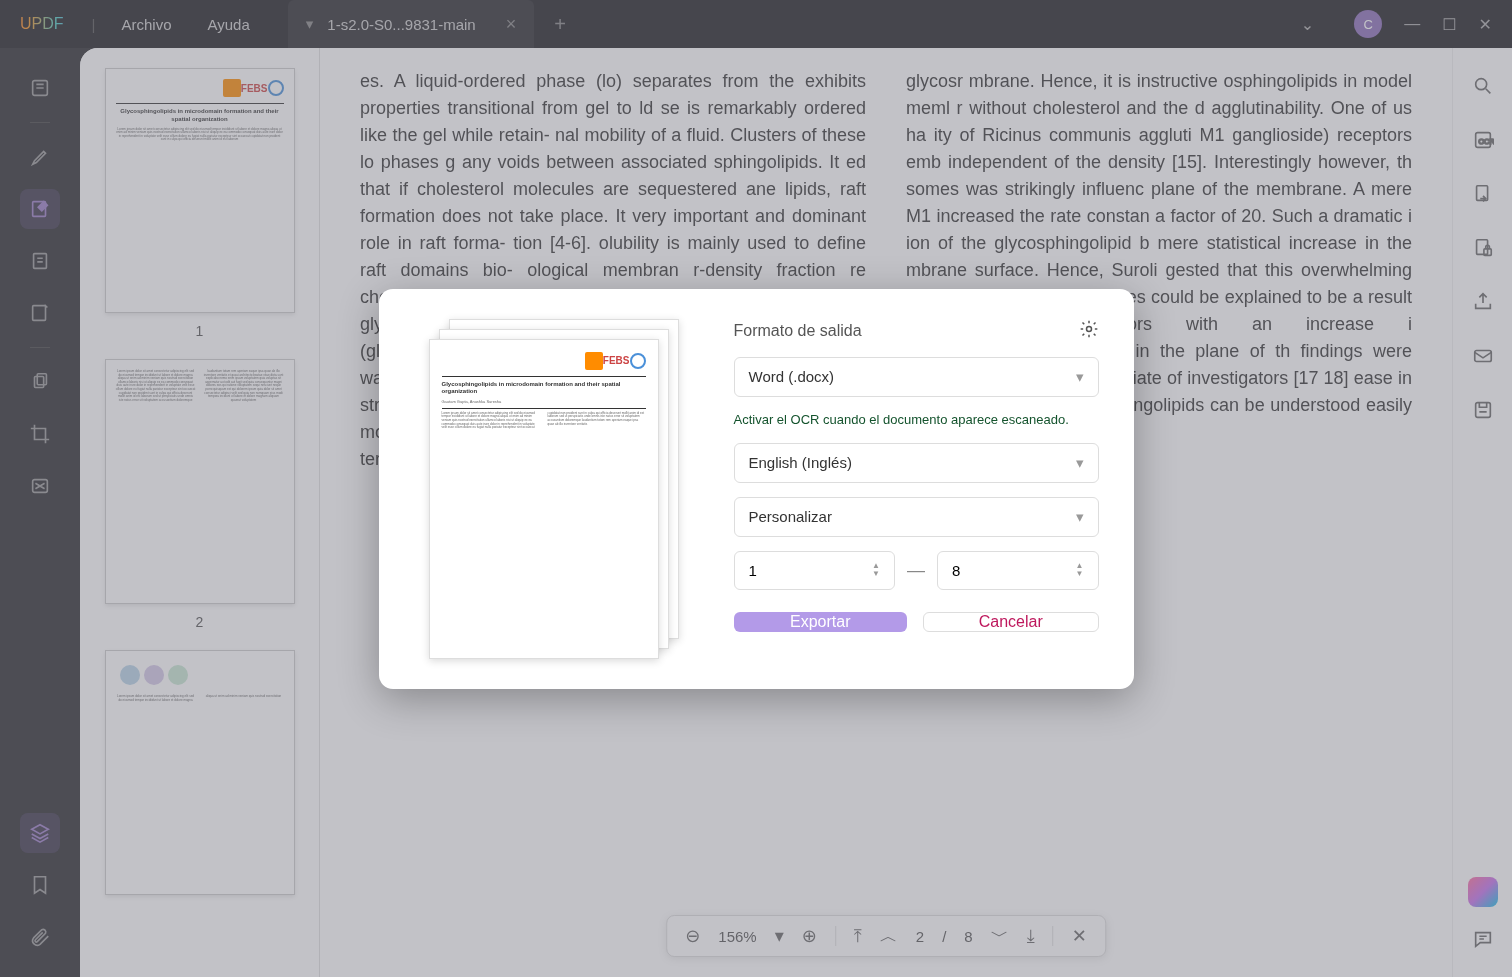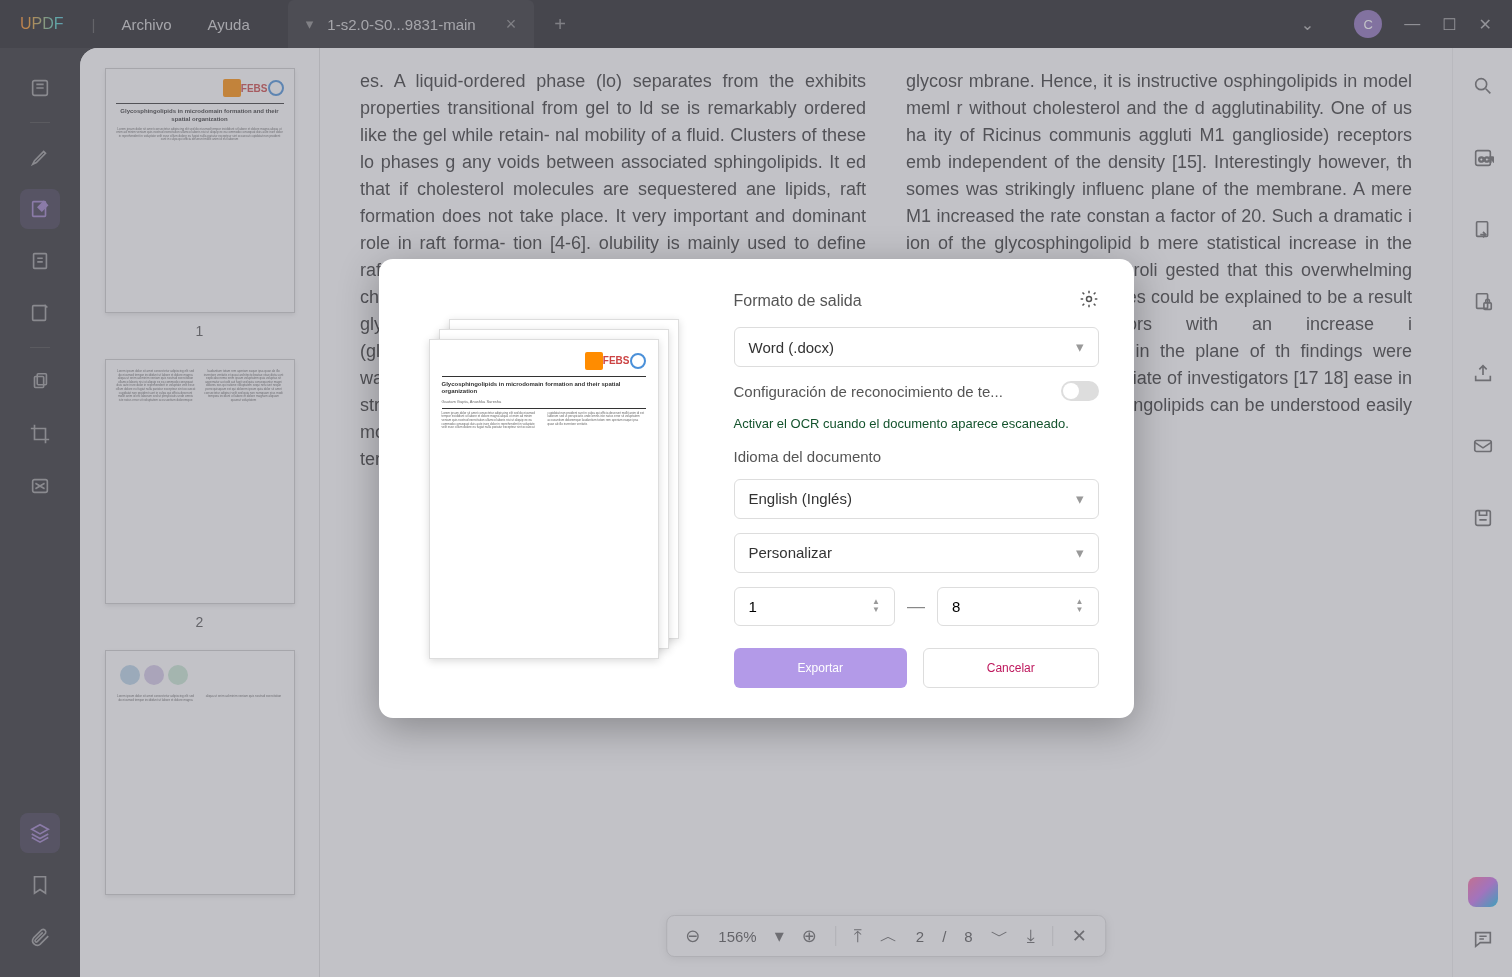--- a/index.html
+++ b/index.html
@@ -26,21 +26,21 @@
 .doc-area{flex:1;background:#f5f5f5;border-radius:18px 0 0 0;display:flex;position:relative;overflow:hidden}
 .thumbs{width:240px;background:#fff;border-right:1px solid #e0e0e0;padding:20px;overflow-y:auto}
 .thumb{margin-bottom:20px;text-align:center}
 .thumb-page{width:190px;height:245px;background:#fff;border:1px solid #ccc;margin:0 auto 10px;box-shadow:0 2px 4px rgba(0,0,0,0.1);padding:10px;font-size:4px;line-height:1.3;color:#333;overflow:hidden;position:relative}
 .thumb-num{font-size:14px;color:#555}
 .content{flex:1;background:#fff;padding:20px 40px;overflow:hidden;position:relative}
 .content-tabs{display:flex;gap:60px;justify-content:center;padding:10px 0 20px;color:#666;font-size:15px}
 .ctab{display:flex;align-items:center;gap:10px;cursor:pointer}
 .ctab svg{width:22px;height:22px}
 .page-text{font-size:18px;line-height:1.5;color:#333;text-align:justify;columns:2;column-gap:40px}
-.right-tools{width:60px;background:#fff;display:flex;flex-direction:column;align-items:center;padding-top:20px;gap:36px;border-left:1px solid #eee}
+.right-tools{width:60px;background:#fff;display:flex;flex-direction:column;align-items:center;padding-top:20px;gap:18px;border-left:1px solid #eee}
 .right-tools .rt{width:36px;height:36px;display:flex;align-items:center;justify-content:center;color:#666;cursor:pointer}
 .right-tools .rt svg{width:22px;height:22px}
 .right-bottom{margin-top:auto;padding-bottom:20px;display:flex;flex-direction:column;align-items:center;gap:14px}
 .ai-badge{width:30px;height:30px;border-radius:8px;background:linear-gradient(135deg,#ff6b9d,#c471ed,#12c2e9)}
 .overlay{position:absolute;inset:0;background:rgba(120,120,130,0.45);display:flex;align-items:center;justify-content:center}
 .modal{width:755px;background:#fff;border-radius:14px;padding:30px 35px;display:flex;gap:40px;box-shadow:0 10px 40px rgba(0,0,0,0.3)}
 .modal-preview{width:280px;display:flex;align-items:center;justify-content:center}
 .preview-stack{position:relative;width:250px;height:340px}
 .preview-page{position:absolute;width:230px;height:320px;background:#fff;border:1px solid #ddd;box-shadow:0 2px 8px rgba(0,0,0,0.15);padding:12px;font-size:5px;line-height:1.3;color:#333;overflow:hidden}
 .preview-page:nth-child(1){top:0;left:20px}
@@ -55,21 +55,21 @@
 .ocr-row{display:flex;justify-content:space-between;align-items:center;font-size:15px;color:#555}
 .toggle{width:38px;height:20px;background:#ddd;border-radius:10px;position:relative}
 .toggle::after{content:"";position:absolute;width:16px;height:16px;background:#fff;border-radius:50%;top:2px;left:2px}
 .ocr-hint{font-size:13px;color:#14532d;line-height:1.4}
 .label{font-size:15px;color:#555}
 .range-row{display:flex;align-items:center;gap:12px}
 .num-input{flex:1;border:1px solid #ddd;border-radius:6px;padding:10px 14px;font-size:15px;display:flex;justify-content:space-between;align-items:center}
 .spinners{display:flex;flex-direction:column;font-size:8px;color:#999;line-height:1}
 .dash{color:#888;font-size:18px}
 .btn-row{display:flex;gap:16px;margin-top:8px}
-.btn{flex:1;padding:12px;border-radius:6px;font-size:12px;text-align:center;cursor:pointer;border:none}
+.btn{flex:1;border-radius:6px;font-size:16px;text-align:center;cursor:pointer;border:none}
 .btn-primary{background:#b39ae8;color:#fff}
 .btn-secondary{background:#fff;border:1px solid #ddd;color:#be185d}
 .zoombar{position:absolute;bottom:20px;left:50%;transform:translateX(-50%);background:#fff;border:1px solid #ddd;border-radius:8px;padding:8px 18px;display:flex;align-items:center;gap:18px;box-shadow:0 2px 8px rgba(0,0,0,0.1);font-size:15px;color:#555}
 .zoombar .zbtn{cursor:pointer;font-size:18px;color:#666}
 .zoombar .zdiv{width:1px;height:20px;background:#ddd}
 .fake-header{display:flex;justify-content:flex-end;align-items:center;margin-bottom:6px}
 .fake-logo{width:18px;height:18px;background:#ff8c00;border-radius:2px}
 .febs{font-weight:bold;font-size:10px;color:#c44}
 .fake-circle{width:16px;height:16px;border:2px solid #4a90d9;border-radius:50%}
 .fake-title{font-size:6px;font-weight:bold;margin:4px 0}
@@ -306,26 +306,21 @@
         <span>Formato de salida</span>
         <span class="gear"><svg width="20" height="20" viewBox="0 0 24 24" fill="none" stroke="currentColor" stroke-width="1.8">
               <circle cx="12" cy="12" r="3"></circle>
               <path d="M12 2v3M12 19v3M4.2 4.2l2.1 2.1M17.7 17.7l2.1 2.1M2 12h3M19 12h3M4.2 19.8l2.1-2.1M17.7 6.3l2.1-2.1"></path>
             </svg></span>
       </div>
       <div class="select">
         <span>Word (.docx)</span>
           <span class="chev">▾</span>
       </div>
-      <div class="ocr-row">
-        <span>Configuración de reconocimiento de te...</span>
-        <div class="toggle"></div>
-      </div>
       <div class="ocr-hint">Activar el OCR cuando el documento aparece escaneado.</div>
-      <div class="label">Idioma del documento</div>
       <div class="select">
         <span>English (Inglés)</span>
           <span class="chev">▾</span>
       </div>
       <div class="select">
         <span>Personalizar</span>
           <span class="chev">▾</span>
       </div>
       <div class="range-row">
         <div class="num-input">

